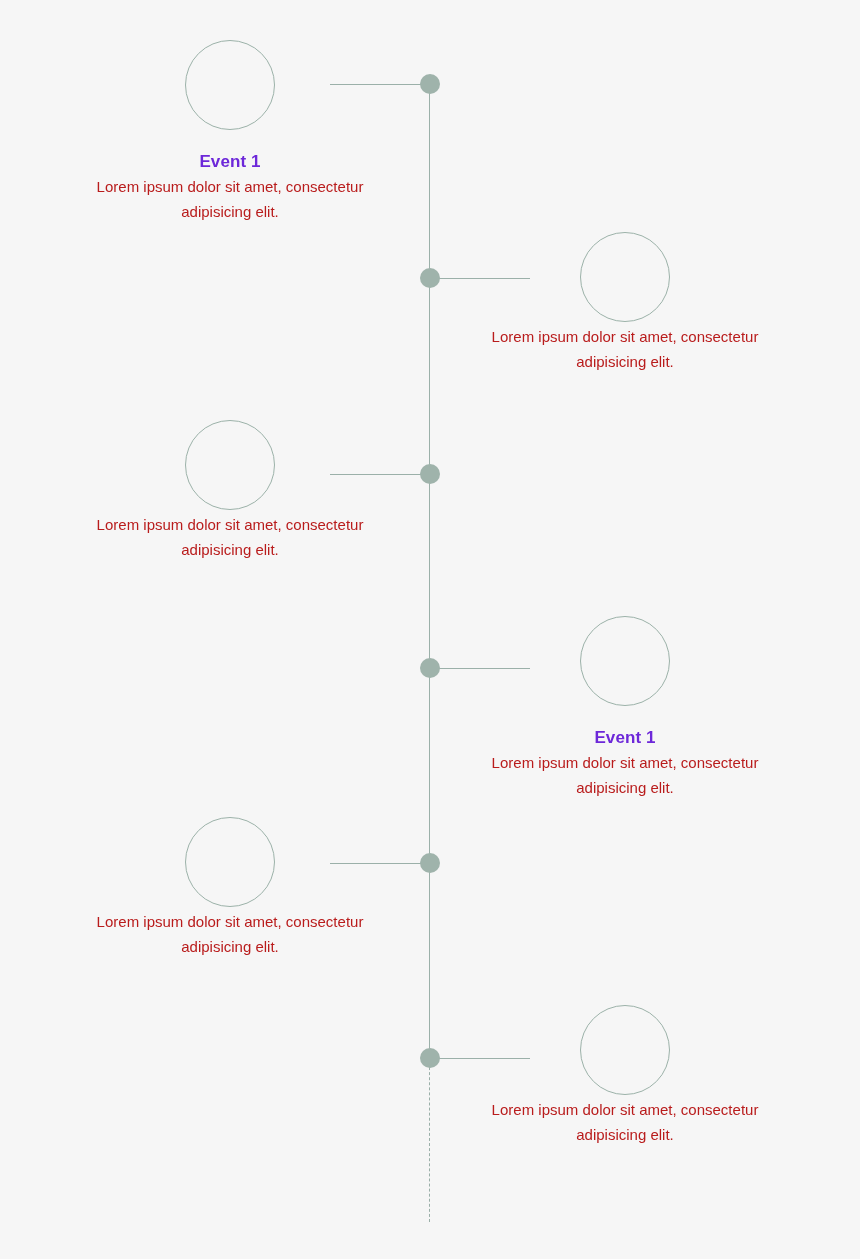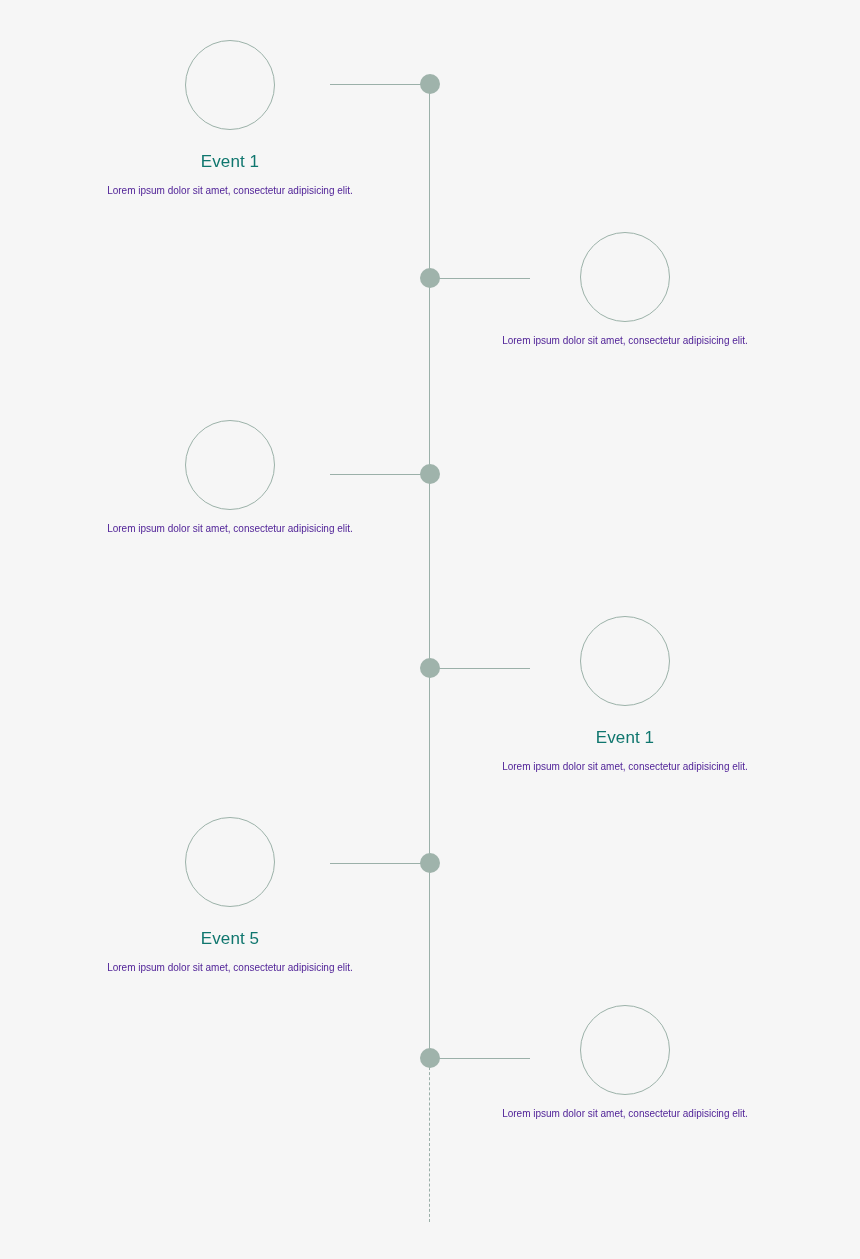--- a/index.html
+++ b/index.html
@@ -77,30 +77,30 @@
     border-radius: 50%;
     border: 1.3px solid #9cb2a9;
     background: transparent;
     box-sizing: border-box;
     margin: 0 auto;
   }
 
   .event-title {
     margin-top: 22px;
     font-size: 17px;
-    font-weight: normal;
-    color: #0f766e;
+    font-weight: bold;
+    color: #6d28d9;
     letter-spacing: 0.1px;
     line-height: 1.2;
   }
 
   .event-desc {
-    margin-top: 11px;
-    font-size: 10px;
-    color: #4c1d95;
+    margin-top: 3px;
+    font-size: 15px;
+    color: #b91c1c;
     line-height: 1.65;
     padding: 0 18px;
   }
 </style>
 </head>
 <body>
 
 <div id="timeline-root">
 
   <div class="axis-solid"></div>
@@ -133,21 +133,20 @@
   <div class="event side-right" style="top:616px;">
     <div class="event-circle"></div>
     <div class="event-title">Event 1</div>
     <div class="event-desc">Lorem ipsum dolor sit amet, consectetur adipisicing elit.</div>
   </div>
 
   <div class="connector left" style="top:863px;"></div>
   <div class="dot" style="top:863px;"></div>
   <div class="event side-left" style="top:817px;">
     <div class="event-circle"></div>
-    <div class="event-title">Event 5</div>
     <div class="event-desc">Lorem ipsum dolor sit amet, consectetur adipisicing elit.</div>
   </div>
 
   <div class="connector right" style="top:1058px;"></div>
   <div class="dot" style="top:1058px;"></div>
   <div class="event side-right" style="top:1005px;">
     <div class="event-circle"></div>
     <div class="event-desc">Lorem ipsum dolor sit amet, consectetur adipisicing elit.</div>
   </div>
 

